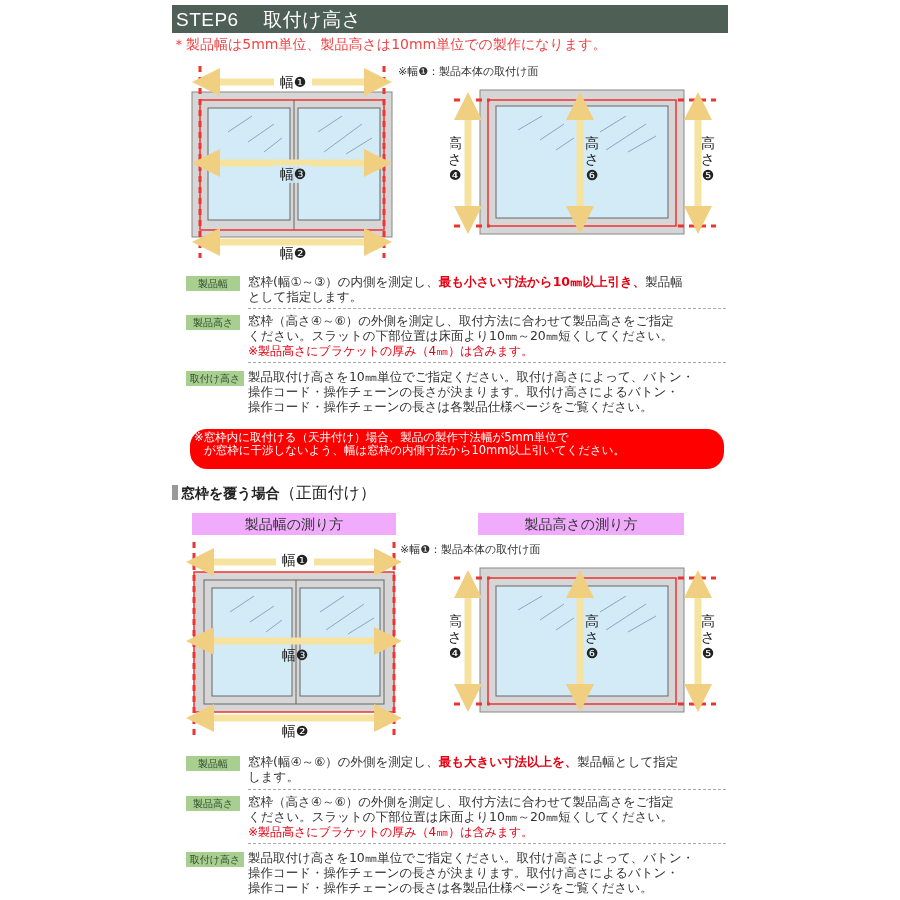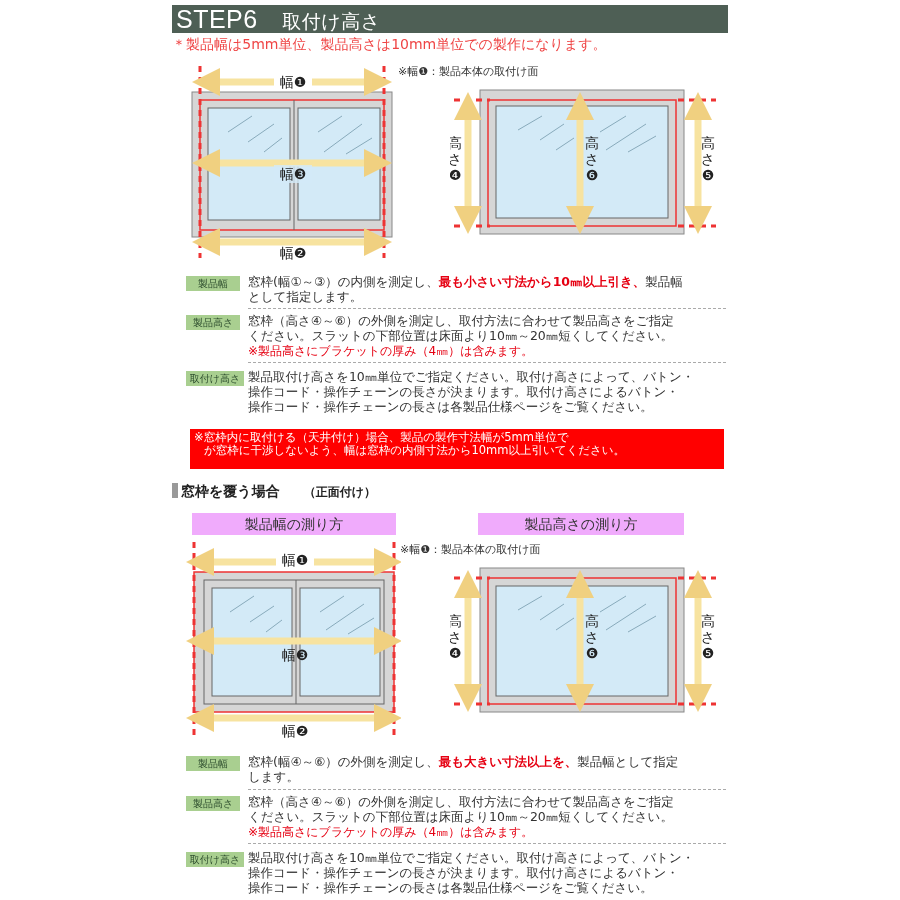--- a/index.html
+++ b/index.html
@@ -1,30 +1,30 @@
 <!DOCTYPE html>
 <html><head>
 <meta charset="utf-8">
 <style>
   * { box-sizing: border-box; margin: 0; padding: 0; }
   body { width: 900px; height: 900px; background: #fff; font-family: "DejaVu Sans", "Liberation Sans", sans-serif; color: #333; position: relative; overflow: hidden; }
   .abs { position: absolute; }
   .step-header { left: 172px; top: 5px; width: 556px; height: 28px; background: #4e5f55; color: #fff; font-size: 19px; line-height: 28px; padding-left: 4px; letter-spacing: 0.5px; }
-  .step-header .num { font-family: "Liberation Sans", sans-serif; margin-right: 18px; font-size: 25px; }
+  .step-header .num { font-family: "Liberation Sans", sans-serif; margin-right: 18px; font-size: 19px; }
   .red-note { left: 172px; top: 36px; color: #ef4444; font-size: 14px; }
   .small-note { font-size: 11px; color: #333; }
   .label-tag { position: absolute; background: #a9cf90; color: #2f4f2f; font-size: 10px; text-align: center; line-height: 15px; height: 15px; }
   .desc { position: absolute; font-size: 12.5px; line-height: 15px; color: #333; }
   .desc .hl { color: #e60012; font-weight: bold; }
   .desc .red-small { color: #e60012; font-size: 12px; }
   .dash { position: absolute; border-top: 1px dashed #aaa; height: 0; }
-  .warning { left: 190px; top: 429px; width: 534px; height: 40px; background: #ff0000; color: #fff; font-size: 11.5px; line-height: 13px; padding: 2px 4px; }
+  .warning { left: 190px; top: 429px; width: 534px; height: 40px; background: #ff0000; color: #fff; font-size: 11.5px; line-height: 13px; padding: 2px 4px; border-radius: 17px; }
   .section-title { left: 172px; top: 483px; font-size: 14px; font-weight: bold; color: #222; }
   .section-title .bar { display: inline-block; width: 6px; height: 15px; background: #999; vertical-align: -2px; margin-right: 3px; }
-  .section-title .sub { font-weight: bold; font-size: 12px; margin-left: 24px; }
+  .section-title .sub { font-weight: normal; font-size: 16px; }
   .subhead { position: absolute; background: #f0abfc; color: #333; font-size: 14px; text-align: center; line-height: 22px; height: 22px; }
   svg text { font-family: "DejaVu Sans", sans-serif; }
 </style>
 </head>
 <body>
 
 <div class="abs step-header">
   <span class="num">STEP6</span>
   <span>取付け高さ</span>
 </div>

